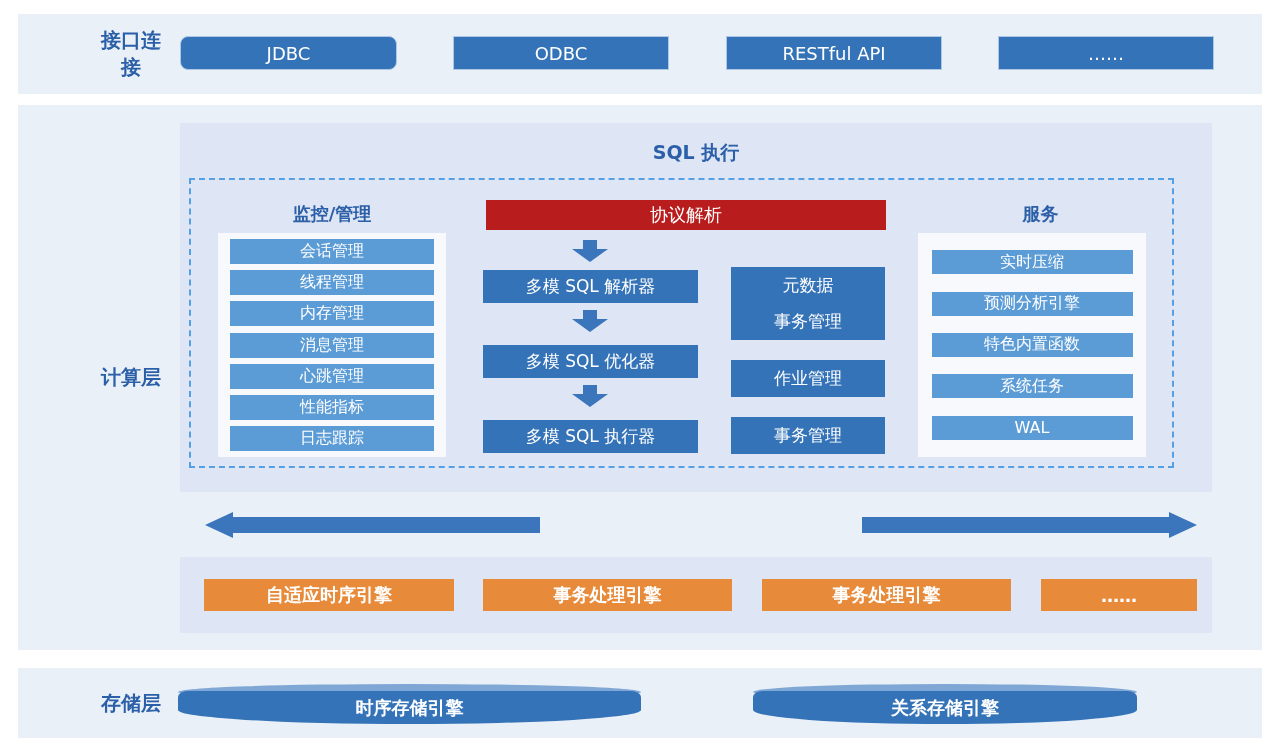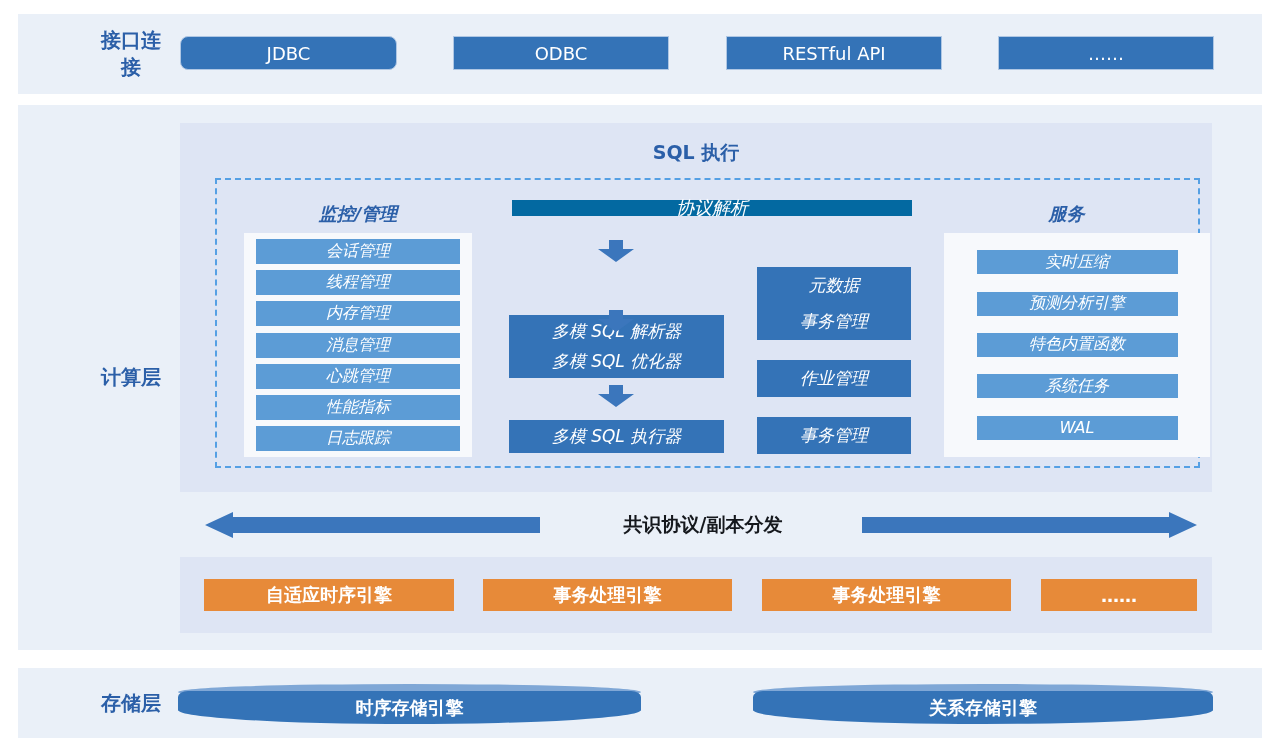--- a/index.html
+++ b/index.html
@@ -25,44 +25,44 @@
   .b-jdbc { left:162px; top:22px; width:215px; height:32px;border-radius:8px; }
   .b-odbc { left:435px; top:22px; width:214px; height:32px; }
   .b-rest { left:708px; top:22px; width:214px; height:32px; }
   .b-more { left:980px; top:22px; width:214px; height:32px; }
 
   
   .inner-panel { position:absolute; left:162px; top:18px; width:1032px; height:369px; background:#DEE5F4; }
   .sql-title { position:absolute; left:0; top:16px; width:100%; height:28px;
     display:flex; align-items:center; justify-content:center;
     color:#2B5FA8; font-size:19px; font-weight:bold; }
-  .dashed-box { position:absolute; left:35px; top:55px; width:985px; height:290px;
-    border:2px dashed #55A0E4; box-sizing:border-box;font-style:italic; }
+  .dashed-box { position:absolute; left:9px; top:55px; width:985px; height:290px;
+    border:2px dashed #55A0E4; box-sizing:border-box; }
 
   .col-header { position:absolute; height:28px; display:flex; align-items:center; justify-content:center;
     color:#2B5FA8; font-size:18px; font-weight:bold; }
   .h-monitor { left:27px; top:20px; width:228px; }
   .h-service { left:727px; top:20px; width:245px; }
 
   .white-panel { position:absolute; top:53px; height:224px; background:#F7F9FC;
     display:flex; flex-direction:column; justify-content:space-evenly; align-items:center; }
   .wp-left  { left:27px;  width:228px; }
-  .wp-right { left:727px; width:266px; }
+  .wp-right { left:727px; width:228px; }
 
   .lite-bar { background:#5C9CD6; color:#ffffff; font-size:16px;
     display:flex; align-items:center; justify-content:center; }
   .wp-left  .lite-bar { width:204px; height:25px; }
   .wp-right .lite-bar { width:201px; height:24px; }
 
-  .proto-bar { position:absolute; left:295px; top:20px; width:400px; height:16px;
-    background:#0369a1; color:#fff; font-size:18px; display:flex; align-items:center; justify-content:center; }
+  .proto-bar { position:absolute; left:295px; top:20px; width:400px; height:30px;
+    background:#b91c1c; color:#fff; font-size:18px; display:flex; align-items:center; justify-content:center; }
 
   .flow-box { position:absolute; left:292px; width:215px; height:33px; background:#3473B7;
     color:#fff; font-size:17px; display:flex; align-items:center; justify-content:center; }
-  .f1 { top:90px;margin-top:45px; } .f2 { top:165px; } .f3 { top:240px; }
+  .f1 { top:90px; } .f2 { top:165px; } .f3 { top:240px; }
 
   .down-arrow { position:absolute; left:381px; width:36px; height:22px; }
   .da1 { top:60px; } .da2 { top:130px; } .da3 { top:205px; }
   .down-arrow svg { display:block; }
 
   .mid-box { position:absolute; left:540px; width:154px; height:37px; background:#3473B7;
     color:#fff; font-size:17px; display:flex; align-items:center; justify-content:center; }
   .m1 { top:66px;margin-top:21px; } .m2 { top:123px; } .m3 { top:180px; } .m4 { top:237px; }
 
   
@@ -75,21 +75,21 @@
   
   .engine-panel { position:absolute; left:162px; top:452px; width:1032px; height:76px; background:#DEE5F4; }
   .e1 { left:24px;  top:22px; width:250px; height:32px; }
   .e2 { left:303px; top:22px; width:249px; height:32px; }
   .e3 { left:582px; top:22px; width:249px; height:32px; }
   .e4 { left:861px; top:22px; width:156px; height:32px; }
 
   
   .cyl { position:absolute; top:16px; height:40px; }
   .cyl-1 { left:160px; width:463px; }
-  .cyl-2 { left:735px; width:460px; }
+  .cyl-2 { left:735px; width:384px; }
   .cyl-top { position:absolute; left:0; right:0; top:0; height:16px; border-radius:50%; background:#7FA7D6; }
   .cyl-body { position:absolute; left:0; right:0; top:7px; bottom:0; background:#3473B7;
     border-radius:10px 10px 50% 50% / 6px 6px 14px 14px; }
   .cyl-label { position:absolute; left:0; right:0; top:7px; bottom:0; z-index:2;
     display:flex; align-items:center; justify-content:center; color:#fff; font-size:18px; font-weight:bold; }
 
   .arrow-fill { fill:#3B76BC; }
 </style>
 </head>
 <body>
@@ -164,21 +164,20 @@
           <div class="lite-bar">WAL</div>
         </div>
       </div>
     </div>
 
     <div class="h-arrow ha-left">
       <svg width="335" height="26" viewBox="0 0 335 26">
           <path class="arrow-fill" d="M335 5 H28 V0 L0 13 L28 26 V21 H335 Z"></path>
         </svg>
     </div>
-    <div class="consensus-text">共识协议/副本分发</div>
     <div class="h-arrow ha-right">
       <svg width="335" height="26" viewBox="0 0 335 26">
           <path class="arrow-fill" d="M0 5 H307 V0 L335 13 L307 26 V21 H0 Z"></path>
         </svg>
     </div>
 
     <div class="engine-panel">
       <div class="btn btn-orange e2">事务处理引擎</div>
       <div class="btn btn-orange e1">自适应时序引擎</div>
       <div class="btn btn-orange e3">事务处理引擎</div>

